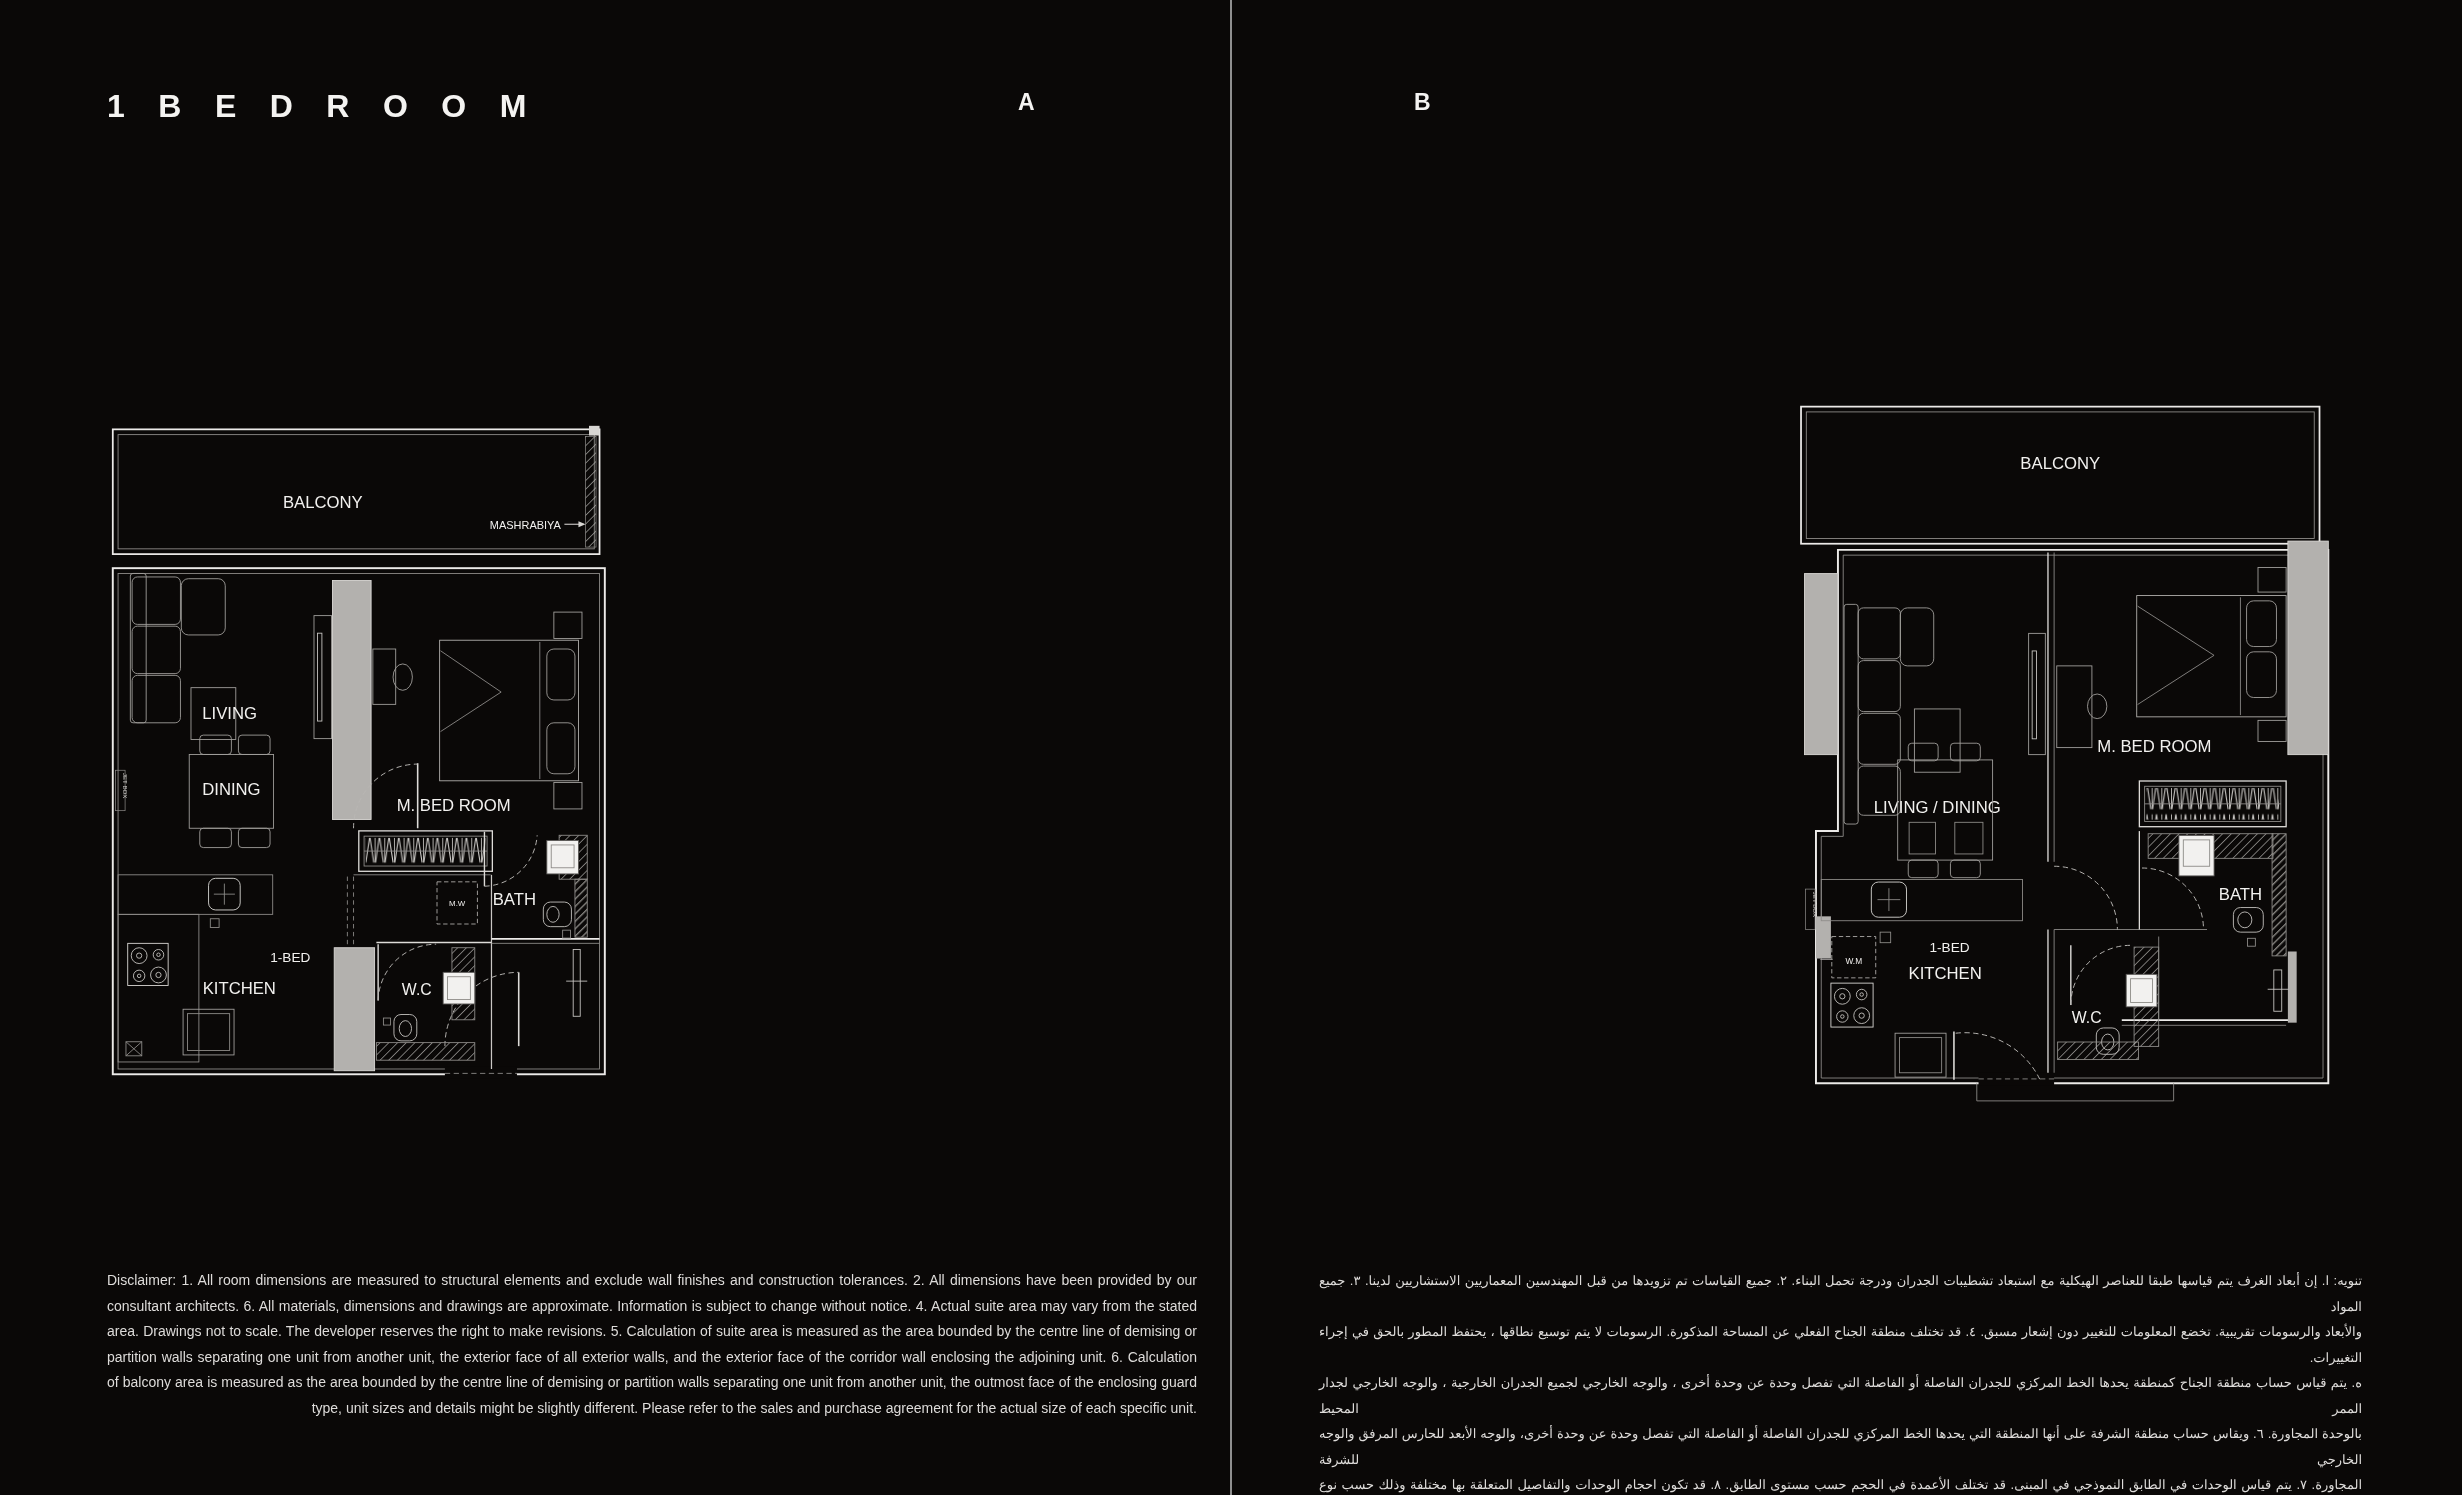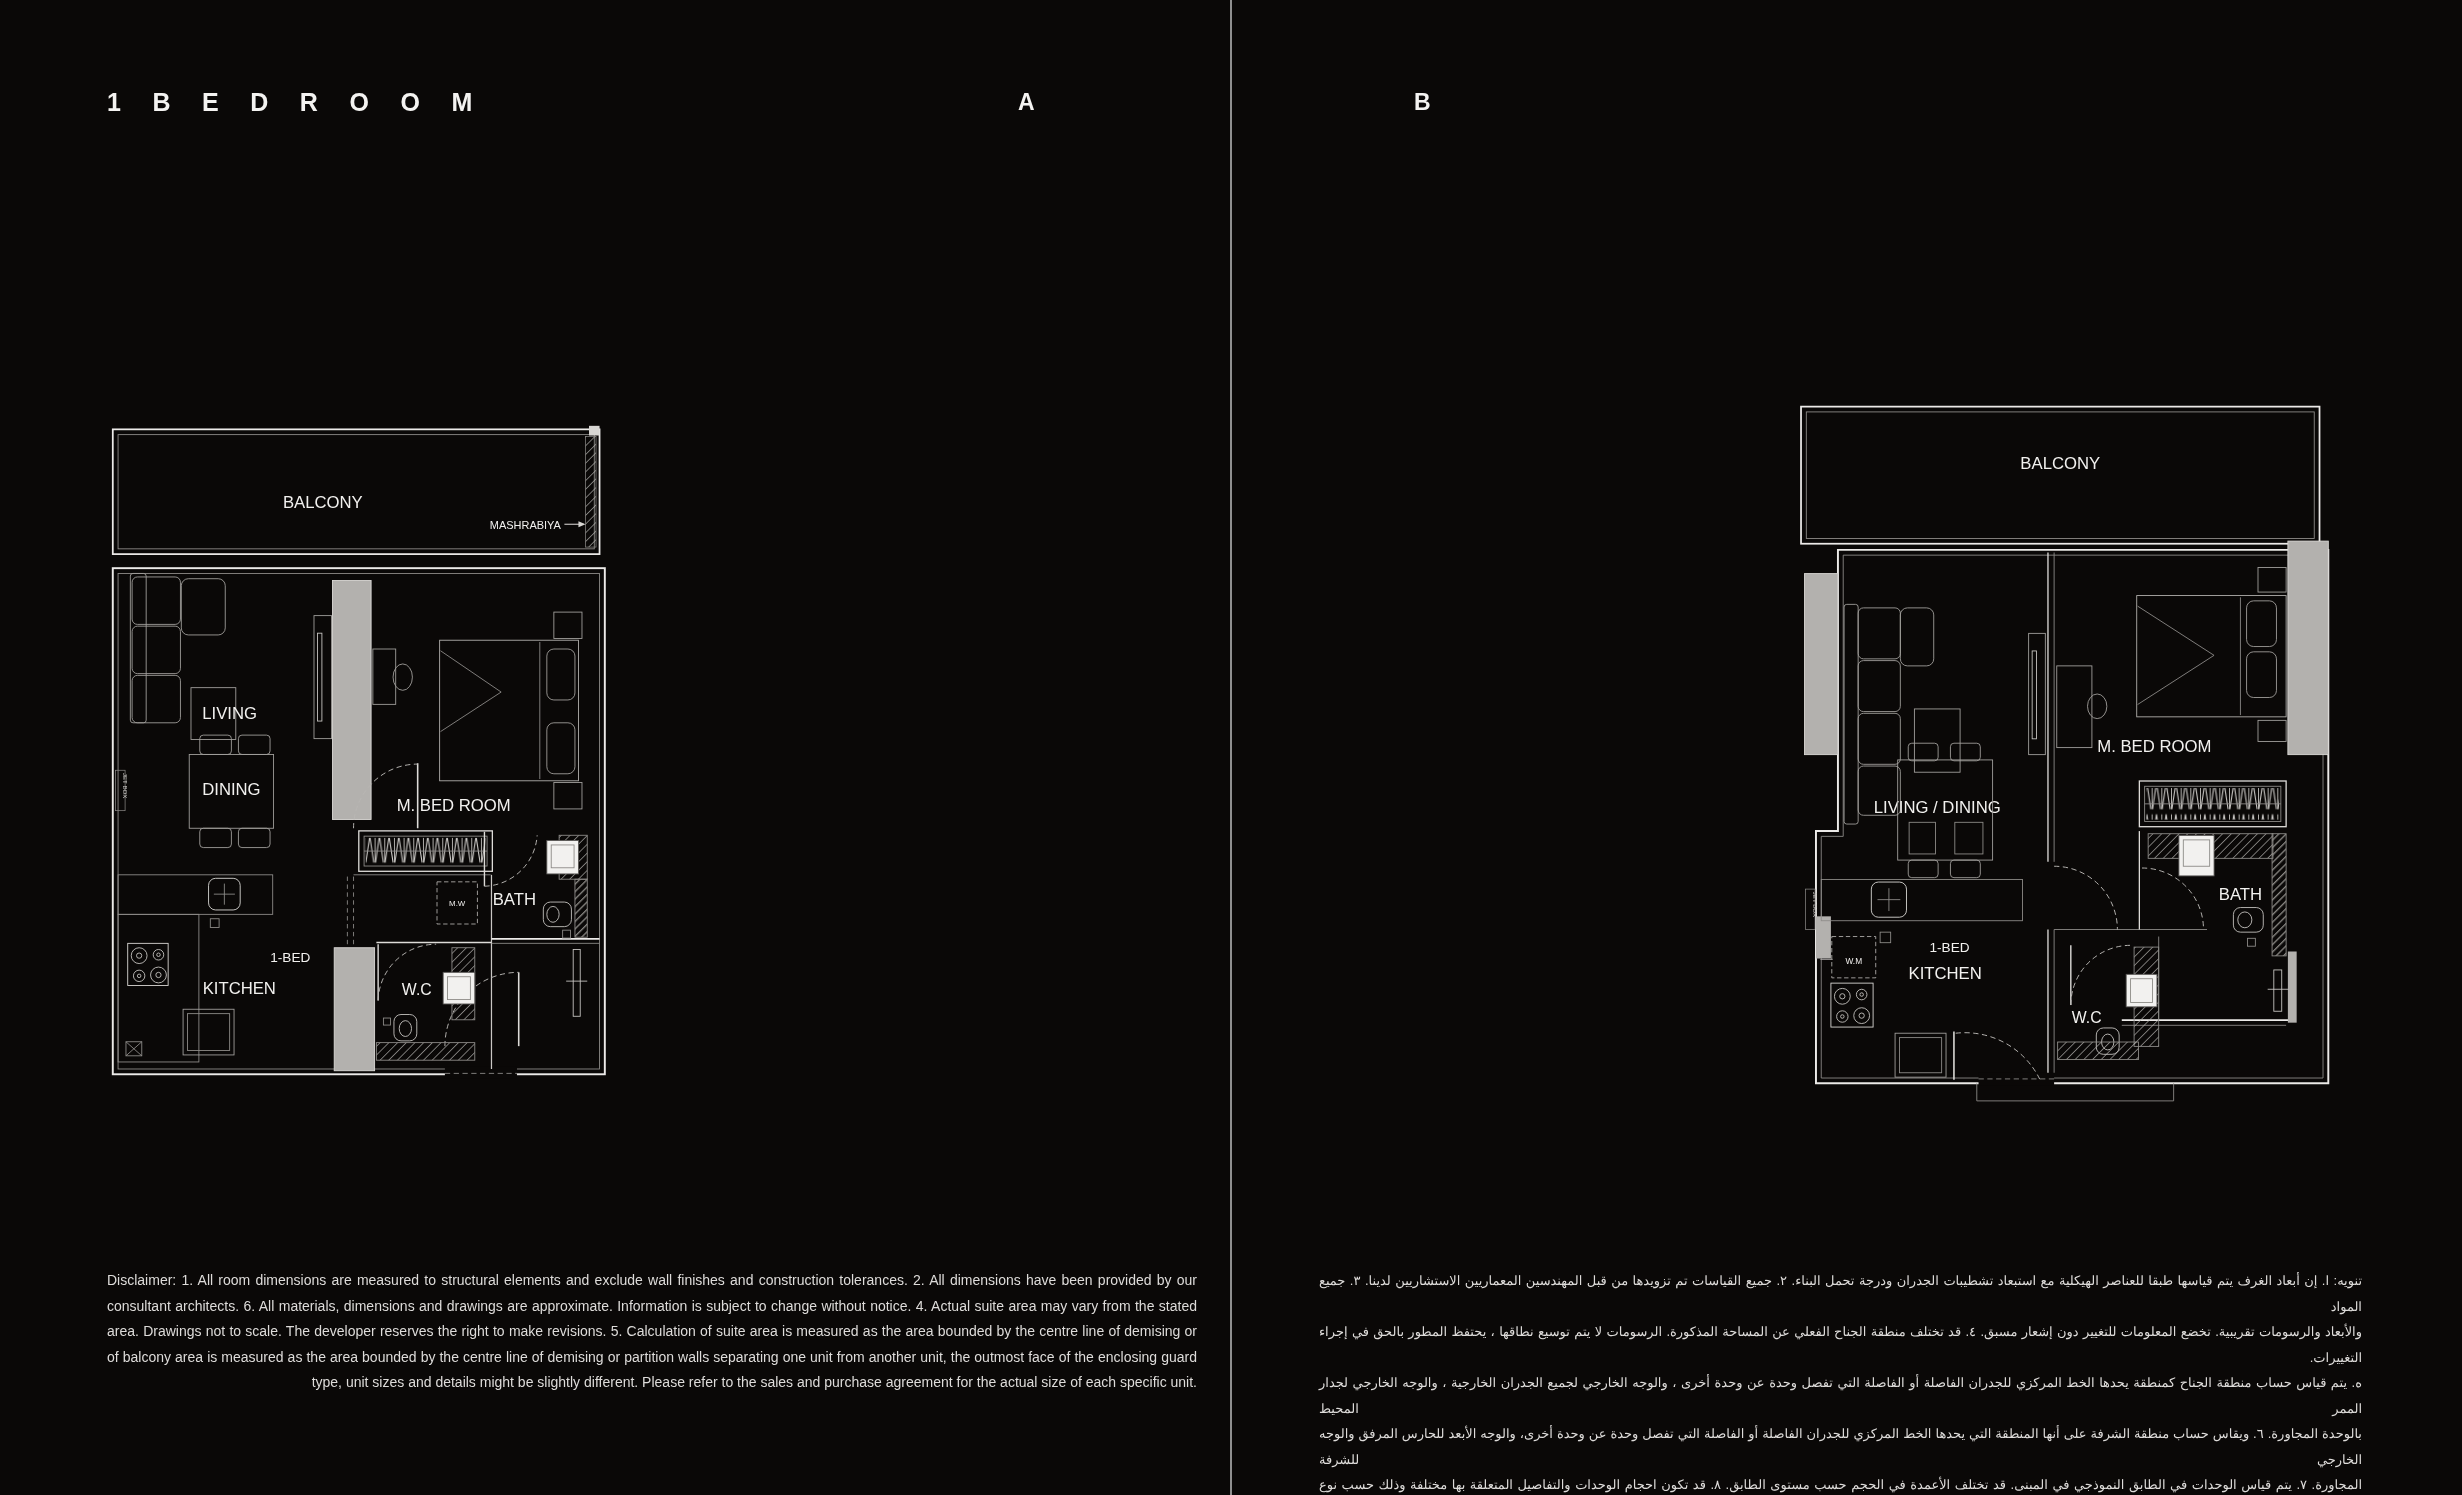--- a/index.html
+++ b/index.html
@@ -1,19 +1,19 @@
 <!DOCTYPE html>
 <html style="font-size:14px"><head>
 <meta charset="utf-8">
 <style>
   html,body{margin:0;padding:0;background:#0a0807;}
   .page{position:relative;width:2462px;height:1495px;background:#0a0807;overflow:hidden;
         font-family:"Liberation Sans",sans-serif;color:#dcdad8;}
   .divider{position:absolute;left:1230px;top:0;width:1.8px;height:1495px;background:#8f8f8f;}
-  .title{position:absolute;left:107px;top:88px;font-size:25px;font-weight:bold;
+  .title{position:absolute;left:107px;top:88px;font-size:32px;font-weight:bold;
          letter-spacing:12.3px;color:#f4f3f1;white-space:nowrap;}
   .plan-letter{position:absolute;top:89px;font-size:23px;font-weight:bold;color:#f4f3f1;}
   .letter-a{left:1018px;}
   .letter-b{left:1414px;}
   .plan{position:absolute;}
   .plan-a{left:104px;top:422px;}
   .plan-b{left:1794px;top:400px;}
   svg text{font-family:"Liberation Sans",sans-serif;fill:#f2f1ef;font-size:19px;}
   svg text.sm12{font-size:12.5px;} svg text.sm15{font-size:15.5px;}
   svg text.sm9{font-size:9px;} svg text.sm10{font-size:9.5px;}
@@ -332,20 +332,21 @@
     <g>
       <rect x="13" y="556" width="11" height="46" fill="none" stroke="#8f8d8a" stroke-width="0.8"></rect>
       <text transform="translate(22,559) rotate(90)" class="tiny">JET BOX</text>
     </g>
   </svg>
 
   <div class="disc disc-en">
     <div class="jl">Disclaimer: 1. All room dimensions are measured to structural elements and exclude wall finishes and construction tolerances. 2. All dimensions have been provided by our</div>
     <div class="jl">consultant architects. 6. All materials, dimensions and drawings are approximate. Information is subject to change without notice. 4. Actual suite area may vary from the stated</div>
     <div class="jl">area. Drawings not to scale. The developer reserves the right to make revisions. 5. Calculation of suite area is measured as the area bounded by the centre line of demising or</div>
+    <div class="jl">partition walls separating one unit from another unit, the exterior face of all exterior walls, and the exterior face of the corridor wall enclosing the adjoining unit. 6. Calculation</div>
     <div class="jl">of balcony area is measured as the area bounded by the centre line of demising or partition walls separating one unit from another unit, the outmost face of the enclosing guard</div>
     <div class="last">type, unit sizes and details might be slightly different. Please refer to the sales and purchase agreement for the actual size of each specific unit.</div>
   </div>
 
   <div class="disc disc-ar" dir="rtl">
     <div class="jl">تنويه: ا. إن أبعاد الغرف يتم قياسها طبقا للعناصر الهيكلية مع استبعاد تشطيبات الجدران ودرجة تحمل البناء. ٢. جميع القياسات تم تزويدها من قبل المهندسين المعماريين الاستشاريين لدينا. ٣. جميع المواد</div>
     <div class="jl">والأبعاد والرسومات تقريبية. تخضع المعلومات للتغيير دون إشعار مسبق. ٤. قد تختلف منطقة الجناح الفعلي عن المساحة المذكورة. الرسومات لا يتم توسيع نطاقها ، يحتفظ المطور بالحق في إجراء التغييرات.</div>
     <div class="jl">ه. يتم قياس حساب منطقة الجناح كمنطقة يحدها الخط المركزي للجدران الفاصلة أو الفاصلة التي تفصل وحدة عن وحدة أخرى ، والوجه الخارجي لجميع الجدران الخارجية ، والوجه الخارجي لجدار الممر المحيط</div>
     <div class="jl">بالوحدة المجاورة. ٦. ويقاس حساب منطقة الشرفة على أنها المنطقة التي يحدها الخط المركزي للجدران الفاصلة أو الفاصلة التي تفصل وحدة عن وحدة أخرى، والوجه الأبعد للحارس المرفق والوجه الخارجي للشرفة</div>
     <div class="jl">المجاورة. ٧. يتم قياس الوحدات في الطابق النموذجي في المبنى. قد تختلف الأعمدة في الحجم حسب مستوى الطابق. ٨. قد تكون احجام الوحدات والتفاصيل المتعلقة بها مختلفة وذلك حسب نوع الوحدة ، يرجى</div>

